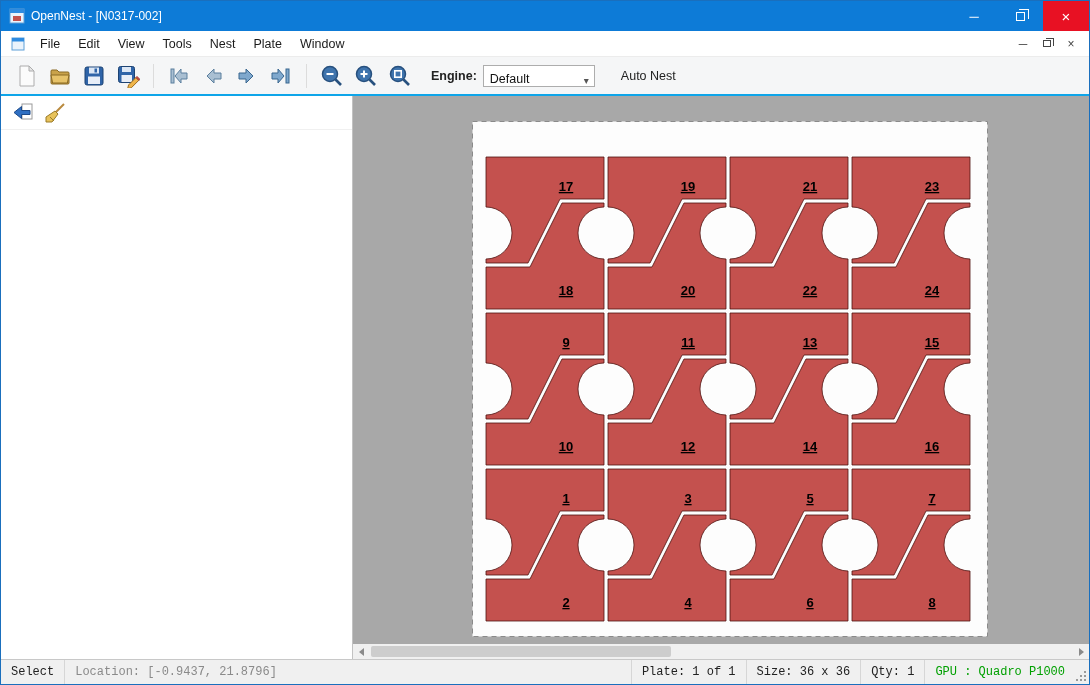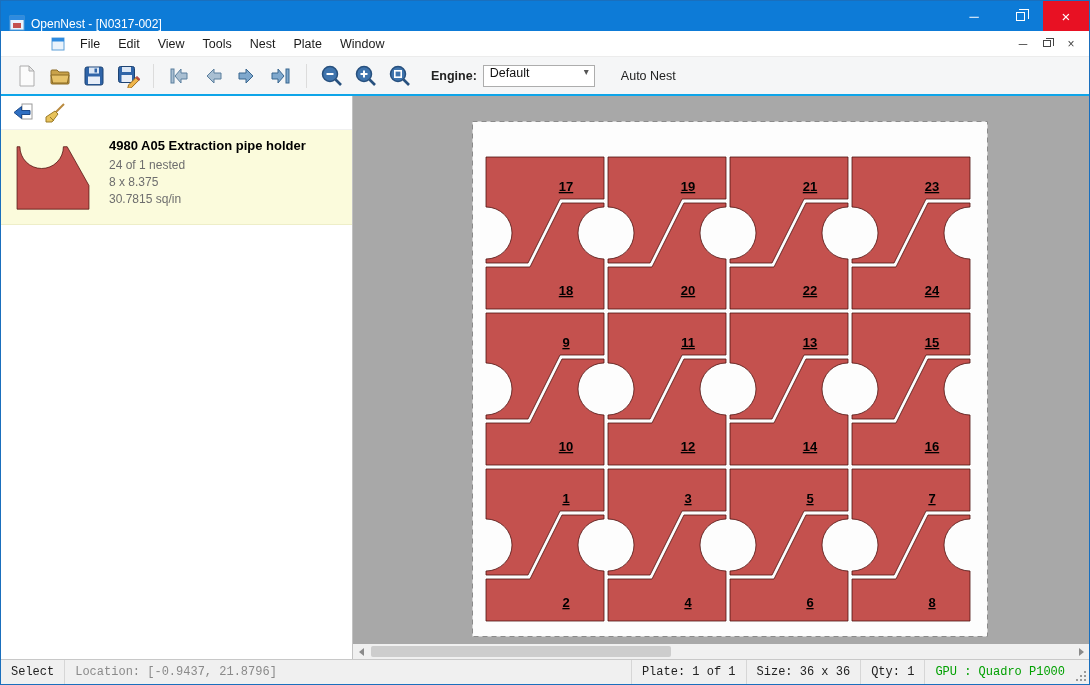--- a/index.html
+++ b/index.html
@@ -2,42 +2,42 @@
 <html style="--part-fill: #c4514e; --part-stroke: #4f120f;"><head>
 <meta charset="utf-8">
 <style>
   * { margin:0; padding:0; box-sizing:border-box; }
   body { background:#4a4a4a; font-family:"Liberation Sans", sans-serif; }
   #window {
     width:1090px; height:685px; display:flex; flex-direction:column;
     background:#fff; border:1px solid #1a6fbd; overflow:hidden; position:relative;
   }
   
-  .titlebar { height:30px; background:#0d7bd7; display:flex; align-items:flex-end; flex:0 0 auto; }
+  .titlebar { height:30px; background:#0d7bd7; display:flex; align-items:center; flex:0 0 auto; }
   .titlebar .appicon { margin:0 6px 0 8px; display:flex; }
   .titlebar .title { color:#fff; font-size:12px; }
   .titlebar .winbtns { margin-left:auto; display:flex; height:100%; }
   .winbtn { width:46px; height:100%; display:flex; align-items:center; justify-content:center; color:#fff; font-size:13px; }
   .winbtn.close { background:#e81123; font-size:15px; }
   .restore-glyph { width:9px; height:9px; border:1px solid #fff; position:relative; background:#0d7bd7; }
   .restore-glyph:before { content:""; position:absolute; left:2px; top:-4px; width:9px; height:9px; border:1px solid #fff; border-bottom:none; border-left:none; }
   
-  .menubar { height:26px; background:#ffffff; display:flex; align-items:center; border-bottom:1px solid #ececec; flex:0 0 auto;padding-left:40px; }
+  .menubar { height:26px; background:#ffffff; display:flex; align-items:center; border-bottom:1px solid #ececec; flex:0 0 auto; }
   .menubar .mdiicon { margin:0 6px 0 10px; display:flex; }
   .menuitem { padding:4px 9px; font-size:12.5px; color:#1a1a1a; }
   .mdibtns { margin-left:auto; display:flex; align-items:center; margin-right:6px; }
   .mdibtn { width:24px; height:20px; display:flex; align-items:center; justify-content:center; color:#444; font-size:12px; }
   .mdi-restore { width:8px; height:7px; border:1px solid #444; position:relative; background:#fff; }
   .mdi-restore:before { content:""; position:absolute; left:2px; top:-3px; width:7px; height:7px; border:1px solid #444; border-bottom:none; border-left:none; }
   
   .toolbar { height:39px; background:#f5f6f7; border-bottom:2px solid #0ea5e9; display:flex; align-items:center; padding:0 8px; flex:0 0 auto; }
   .tbtn { width:34px; height:32px; display:flex; align-items:center; justify-content:center; border-radius:3px; }
   .tsep { width:1px; height:24px; background:#dcdcdc; margin:0 8px; }
   .engine-label { font-size:12.5px; font-weight:bold; color:#222; margin:0 6px 0 14px; }
-  .combo { width:112px; height:22px; background:#fff; border:1px solid #adadad; display:flex; align-items:flex-start; font-size:12.5px; padding-left:6px; color:#111; }
+  .combo { width:112px; height:22px; background:#fff; border:1px solid #adadad; display:flex; align-items:flex-end; font-size:12.5px; padding-left:6px; color:#111; }
   .combo .arrow { margin-left:auto; padding:0 5px; color:#555; font-size:10px; }
   .autonest { font-size:12.5px; color:#222; margin-left:18px; padding:5px 8px; }
   
   .main { flex:1 1 auto; display:flex; min-height:0; }
   .leftpanel { width:352px; flex:0 0 auto; display:flex; flex-direction:column; border-right:1px solid #c2c2c2; background:#fff; }
   .tabstrip { height:25px; background:#f0f0f0; display:flex; align-items:flex-end; border-bottom:1px solid #cfcfcf; }
   .tab { width:102px; height:22px; display:flex; align-items:center; justify-content:center; font-size:12.5px; color:#222;
          background:#f0f0f0; border:1px solid #d4d4d4; border-bottom:none; margin-left:2px; }
   .tab.active { background:#fff; height:25px; margin-bottom:-1px; border-color:#bcbcbc; }
   .panel-toolbar { height:34px; display:flex; align-items:center; padding-left:6px; background:#fff; border-bottom:1px solid #f0f0f0; }
@@ -218,35 +218,20 @@
             </svg>
         </div>
         <div class="ptbtn">
           <svg width="24" height="24" viewBox="0 0 24 24">
               <line x1="21" y1="3" x2="12" y2="12" stroke="#b98a3e" stroke-width="2"></line>
               <path d="M12 10l3 3-6 8H3v-5z" fill="#e8c25a" stroke="#9a7a28"></path>
               <path d="M7 16l4 4" stroke="#9a7a28" stroke-width="1"></path>
             </svg>
         </div>
       </div>
-      <div class="drawing-list">
-        <div class="drawing-item">
-          <div class="drawing-thumb">
-            <svg width="84" height="70" viewBox="0 0 82 74">
-                <path class="part" d="M3,5 L6,5 A23,23 0 0 0 52,5 L56,5 L79,46 L79,71 L3,71 Z"></path>
-              </svg>
-          </div>
-          <div class="drawing-text">
-            <div class="dtitle">4980 A05 Extraction pipe holder</div>
-            <div class="dmeta">24 of 1 nested</div>
-            <div class="dmeta">8 x 8.375</div>
-            <div class="dmeta">30.7815 sq/in</div>
-          </div>
-        </div>
-      </div>
     </div>
 
     <div class="canvas" style="background: rgb(168, 168, 168);">
       <div class="plate-wrap">
         <svg id="plate-svg" class="plate-svg" width="516" height="516" viewBox="0 0 516 516">
           <rect x="0.5" y="0.5" width="515" height="515" fill="#fdfdfd" stroke="#8a8a8a" stroke-dasharray="5,4"></rect>
           <g id="tiles">
               <g transform="translate(12,34)">
                 <path class="part" d="M2,2 L120,2 L120,44 L76,44 L44,108 L2,108 L2,104 A26,26 0 0 0 2,52 L2,2 Z"></path>
                 <path class="part" d="M120,154 L2,154 L2,112 L46,112 L78,48 L120,48 L120,52 A26,26 0 0 0 120,104 L120,154 Z"></path>

